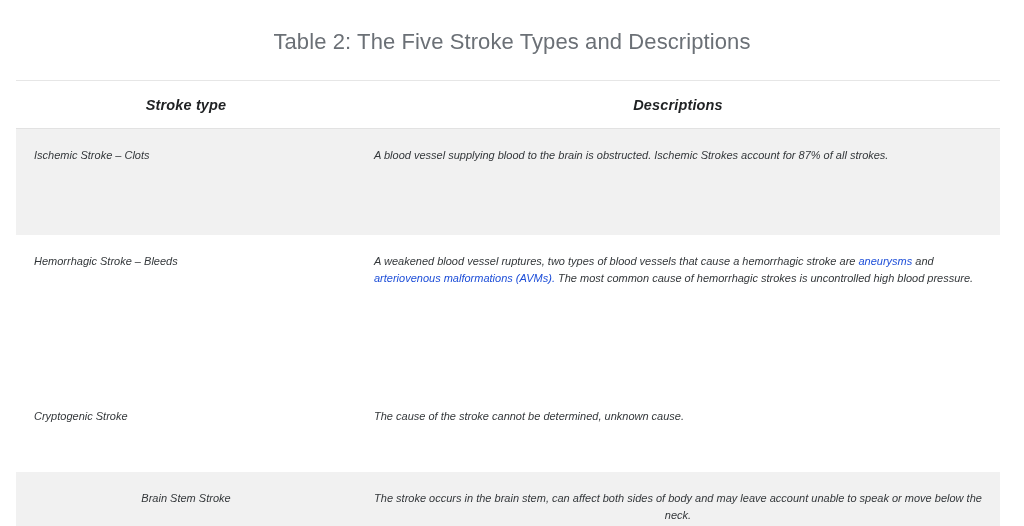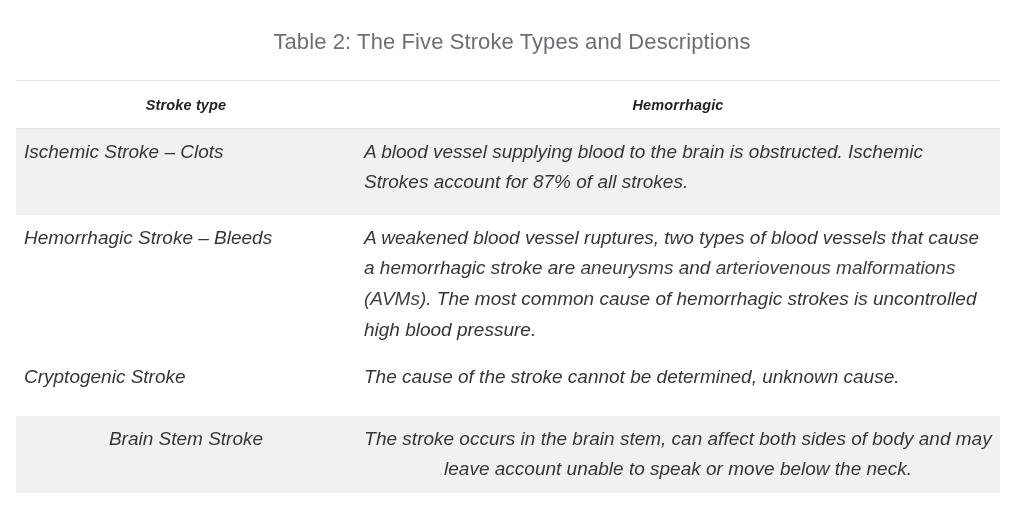--- a/index.html
+++ b/index.html
@@ -56,41 +56,41 @@
     padding: 16px 0 15px 0;
     text-align: center;
     background: #ffffff;
     letter-spacing: 0.15px;
   }
 
   th.col-type   { width: 340px; }
   th.col-desc   { width: 644px; }
 
   table.stroke-table tbody td {
-    font-size: 19px;
+    font-size: 11px;
     color: #33373a;
     vertical-align: top;
     line-height: 1.62;
     border: none;
-    padding: 8px;
+    padding: 18px;
   }
 
   tbody tr.shaded td { background: #f1f1f1; }
   tbody tr.plain  td { background: #ffffff; }
 
   td.cell-type {
     padding: 16px 14px 16px 22px;
     white-space: nowrap;
   }
   td.cell-desc {
     padding: 16px 30px 16px 6px;
   }
 
   .link-teal {
-    color: #404040;
+    color: #1d4ed8;
   }
 
   
   tr.r1 td { height: 70px; }
   tr.r2 td { height: 119px; }
   tr.r3 td { height: 70px; }
   tr.r4 td { height: 46px; }
   tr.r5 td { height: 58px; text-align: center; }
 </style>
 </head>
@@ -98,21 +98,21 @@
 
 <div class="page">
 
   <div class="table-caption">Table 2: The Five Stroke Types and Descriptions</div>
 
   <div class="table-wrap">
     <table class="stroke-table">
       <thead>
         <tr>
           <th class="col-type">Stroke type</th>
-          <th class="col-desc">Hemorrhagic</th>
+          <th class="col-desc">Descriptions</th>
         </tr>
       </thead>
       <tbody>
         <tr class="r1 shaded">
           <td class="cell-type">Ischemic Stroke – Clots</td>
           <td class="cell-desc"><span>A blood vessel supplying blood to the brain is obstructed. Ischemic Strokes account for 87% of all strokes.</span></td>
         </tr>
         <tr class="r2 plain">
           <td class="cell-type">Hemorrhagic Stroke – Bleeds</td>
           <td class="cell-desc"><span>A weakened blood vessel ruptures, two types of blood vessels that cause a hemorrhagic stroke are </span><span class="link-teal">aneurysms</span><span> and </span><span class="link-teal">arteriovenous malformations (AVMs).</span><span> The most common cause of hemorrhagic strokes is uncontrolled high blood pressure.</span></td>

